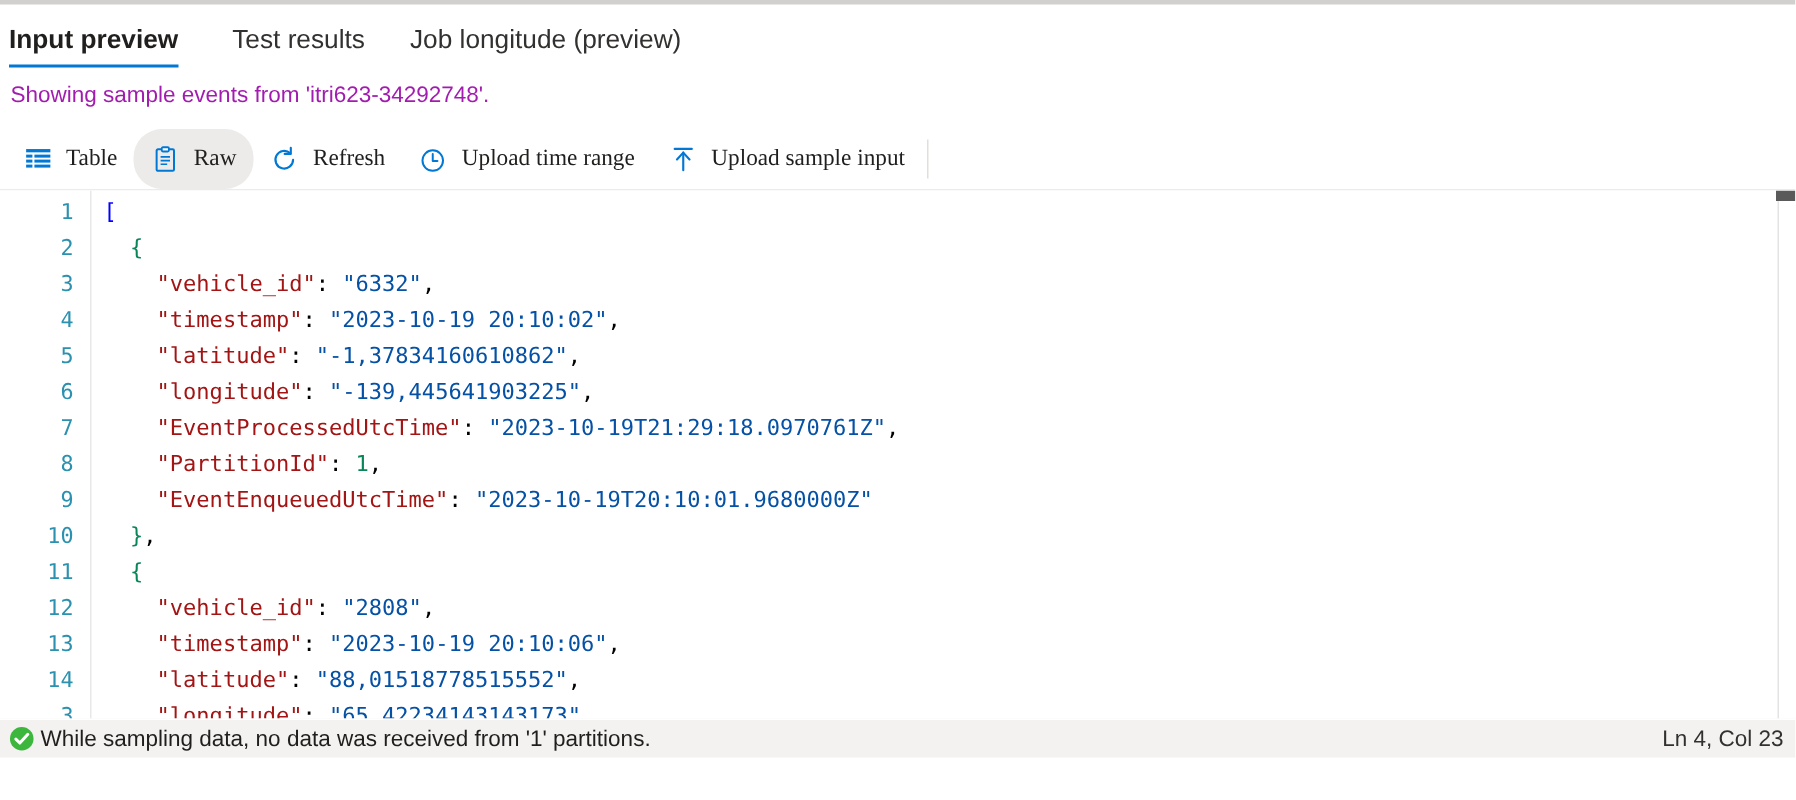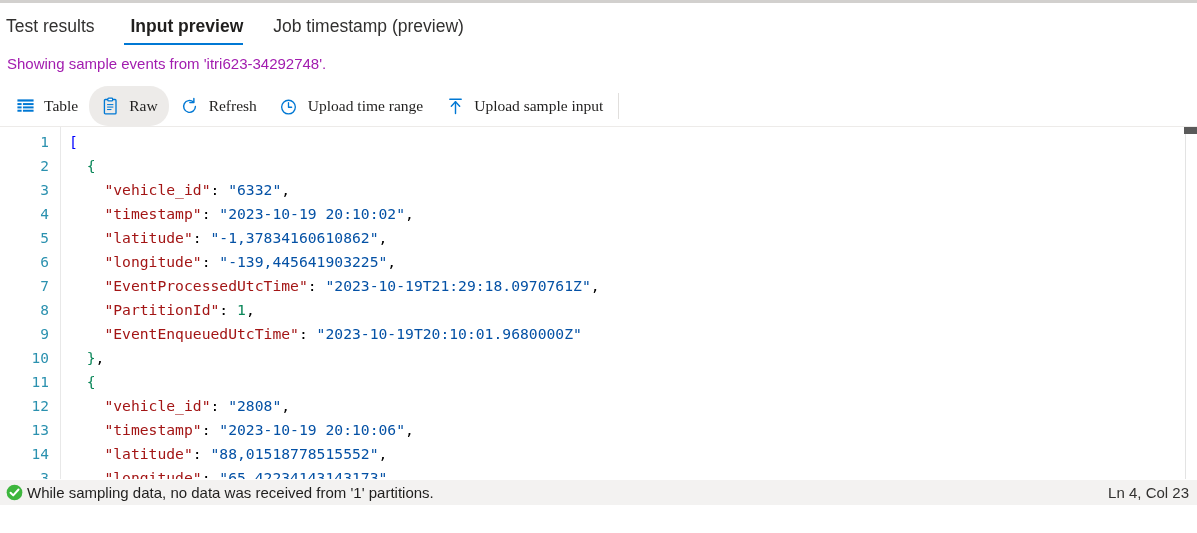--- a/index.html
+++ b/index.html
@@ -209,23 +209,23 @@
     color: #323130;
     white-space: nowrap;
   }
 </style>
 </head>
 <body>
 
 <div class="top-rule"></div>
 
 <div class="tabs" id="tabs-host">
+    <div class="tab selected">Input preview</div>
     <div class="tab">Test results</div>
-    <div class="tab selected">Input preview</div>
-    <div class="tab">Job timestamp (preview)</div>
+    <div class="tab">Job longitude (preview)</div>
   </div>
 
 <div class="subtitle">Showing sample events from 'itri623-34292748'.</div>
 
 <div class="command-bar" id="cmdbar-host">
     <button class="cmd">
       <span class="ico">
         <svg width="19" height="19" viewBox="0 0 20 20">
           <rect x="1.5" y="2.5" width="17" height="2.3" fill="#0078d4"></rect>
           <rect x="1.5" y="6.4" width="4.4" height="2.1" fill="#0078d4"></rect>

